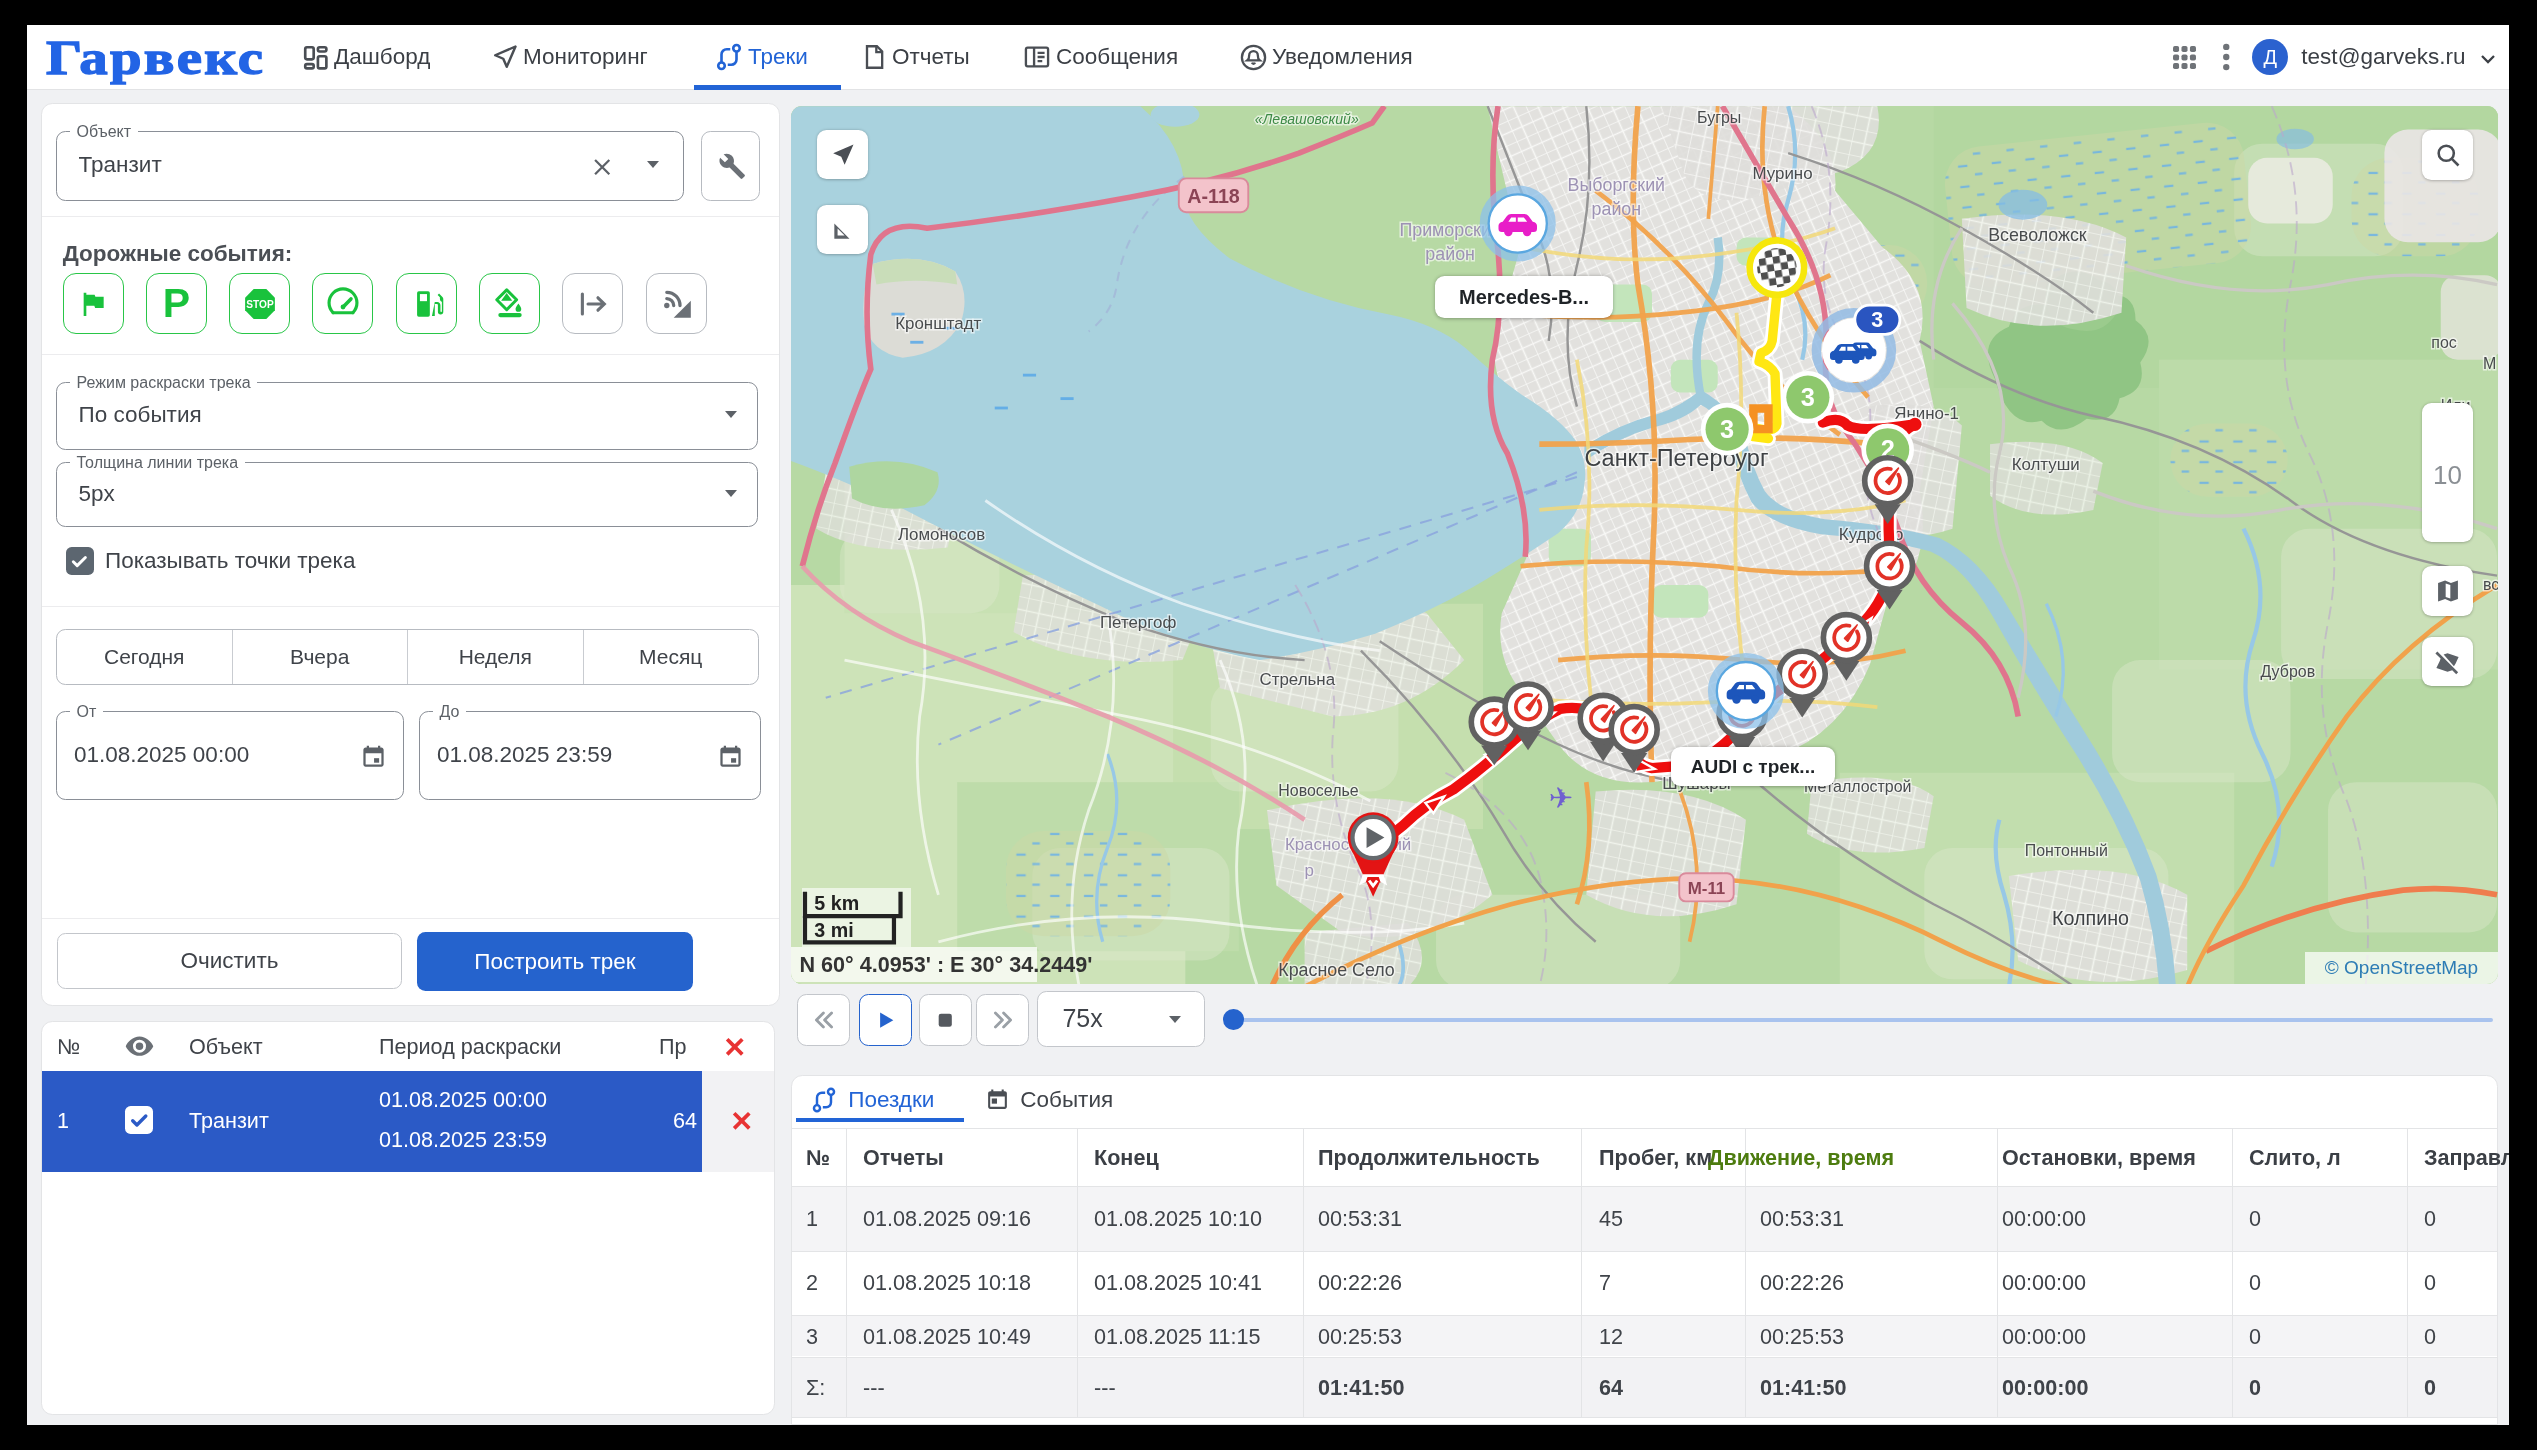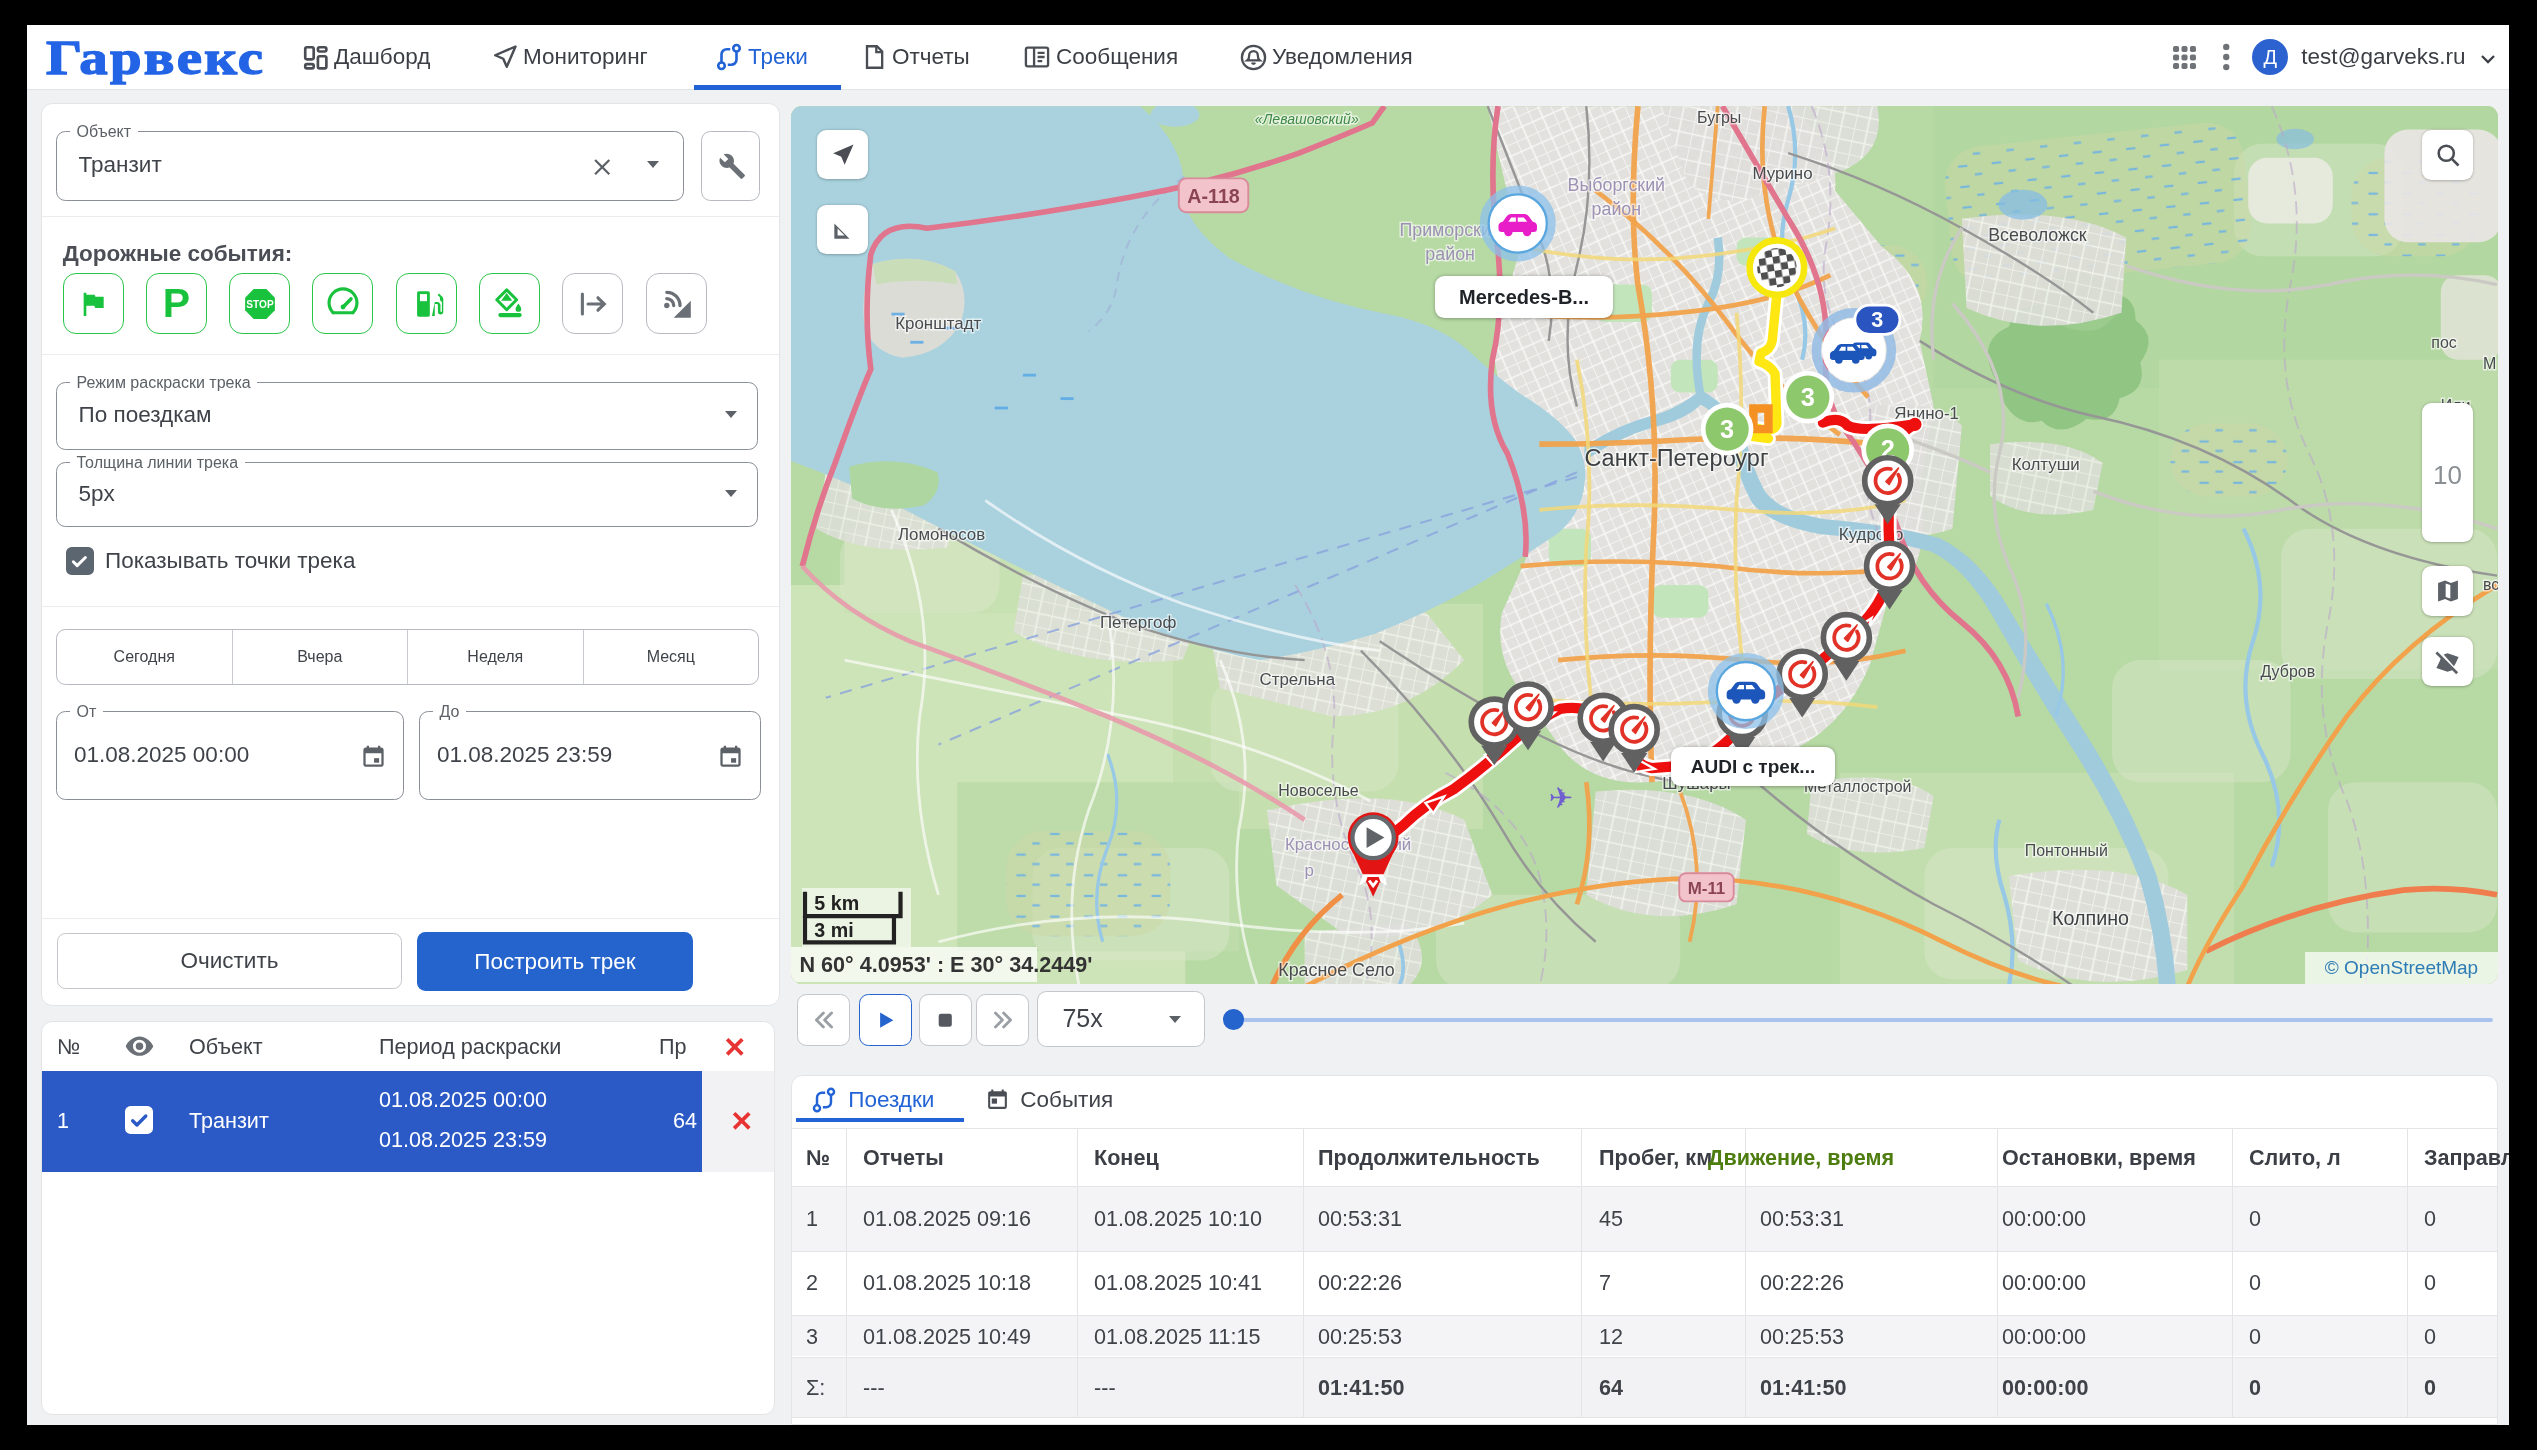--- a/index.html
+++ b/index.html
@@ -37,21 +37,21 @@
     font-size:22.5px; color:#3f4349; white-space:nowrap; }
   .caret { position:absolute; width:0; height:0; border-left:6.6px solid transparent;
     border-right:6.6px solid transparent; border-top:7.5px solid #5c6167; }
   .sec-title { position:absolute; font-size:22.5px; font-weight:bold; color:#4b4f55; }
   .evbtn { position:absolute; width:61px; height:61px; border-radius:13px; background:#fff;
     border:1.5px solid #29c648; display:flex; align-items:center; justify-content:center; }
   .evbtn.gray { border-color:#b7bbc1; }
   .seg { position:absolute; left:14px; top:525px; width:703px; height:56px;
     border:0.9px solid #b7bbc1; border-radius:9.4px; background:#fff; display:flex; }
   .seg div { flex:1; display:flex; align-items:center; justify-content:center;
-    font-size:16px; color:#3f4349; border-right:0.9px solid #c9ccd1; }
+    font-size:21px; color:#3f4349; border-right:0.9px solid #c9ccd1; }
   .seg div:last-child { border-right:none; }
   .btn { position:absolute; display:flex; align-items:center; justify-content:center;
     font-size:22.5px; border-radius:8.5px; }
   .btn.light { background:#fff; border:0.9px solid #c3c6cb; color:#3f4349;text-align:right; }
   .btn.blue { background:#2563cd; color:#fff; }
   
   .ltab-head { position:absolute; left:0; top:0; width:100%; height:49px; color:#3f4349;
     font-size:21.6px; }
   .ltab-row { position:absolute; left:0; top:49px; width:660px; height:101px;
     background:#2b5ac6; color:#fff; font-size:21.6px; }
@@ -227,21 +227,21 @@
       <svg width="36" height="36" viewBox="0 0 24 24">
         <circle cx="5.2" cy="13" r="1.8" fill="#6b7076"></circle>
         <path d="M5.2 8.4 a4.6 4.6 0 0 1 4.6 4.6 M5.2 4.2 a8.8 8.8 0 0 1 8.8 8.8" fill="none" stroke="#6b7076" stroke-width="2.2" stroke-linecap="round"></path>
         <path d="M9.8 21.2 L21.2 21.2 21.2 9.8 Z" fill="#6b7076"></path>
       </svg>
     </div>
     <div class="divider" style="top:250px;"></div>
 
     <div class="fld" style="left:14px; top:278px; width:702px; height:68px;">
       <span class="lbl">Режим раскраски трека</span>
-      <div class="value">По поездкам</div>
+      <div class="value">По события</div>
       <div class="caret" style="right:20px; top:28px;"></div>
     </div>
     <div class="fld" style="left:14px; top:358px; width:702px; height:65px;">
       <span class="lbl">Толщина линии трека</span>
       <div class="value">5px</div>
       <div class="caret" style="right:20px; top:27px;"></div>
     </div>
     <div style="position:absolute; left:23.5px; top:443px; width:28px; height:28px; background:#5c6670; border-radius:5.6px; display:flex; align-items:center; justify-content:center;">
       <svg width="20.7" height="20.7" viewBox="0 0 24 24" fill="none" stroke="#fff" stroke-width="3.4" stroke-linecap="round" stroke-linejoin="round">
         <path d="M5 12.5 l4.5 4.5 L19 7.5"></path>

